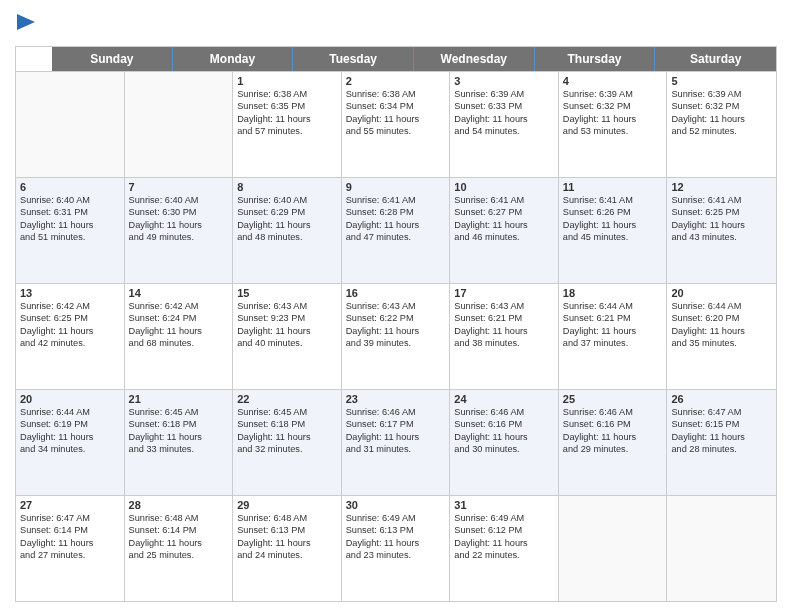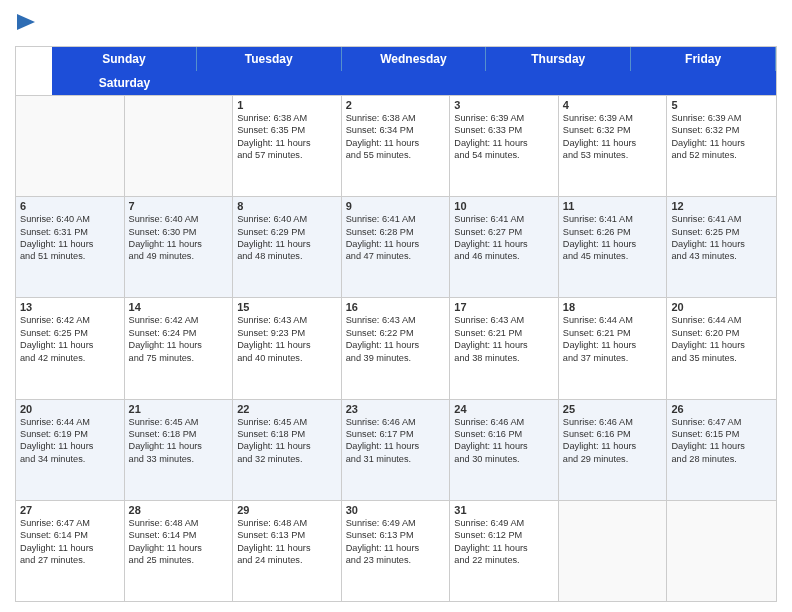--- a/index.html
+++ b/index.html
@@ -55,22 +55,22 @@
       margin-top: 2px;
     }
     .calendar {
       flex: 1;
       display: flex;
       flex-direction: column;
       border: 1px solid #ccc;
     }
     .cal-header-row {
       display: grid;
-      grid-template-columns: repeat(5, 1fr);
-      background: #1d4ed8;
+      grid-template-columns: repeat(6, 1fr);
+      background: #737373;
       margin-left: 36px;
     }
     .cal-header-cell {
       color: #fff;
       font-size: 12px;
       font-weight: bold;
       text-align: center;
       padding: 5px 4px;
       border-right: 1px solid #5590cc;
     }
@@ -130,24 +130,24 @@
     </div>
     <div class="title-block">
       <div class="month-title"></div>
       <div class="location"></div>
     </div>
   </div>
 
   <div class="calendar">
     <div class="cal-header-row">
     <div class="cal-header-cell">Sunday</div>
+        <div class="cal-header-cell">Monday</div>
         <div class="cal-header-cell">Tuesday</div>
         <div class="cal-header-cell">Wednesday</div>
         <div class="cal-header-cell">Thursday</div>
-        <div class="cal-header-cell">Friday</div>
         <div class="cal-header-cell">Saturday</div>
       </div>
     <div class="cal-body">
     <div class="cal-row">
           <div class="cal-cell empty"></div>
           <div class="cal-cell empty"></div>
           <div class="cal-cell">
             <span class="day-num">1</span>
             <span class="cell-line">Sunrise: 6:38 AM</span>
             <span class="cell-line">Sunset: 6:35 PM</span>
@@ -240,21 +240,21 @@
             <span class="cell-line">Sunrise: 6:42 AM</span>
             <span class="cell-line">Sunset: 6:25 PM</span>
             <span class="cell-line">Daylight: 11 hours</span>
             <span class="cell-line">and 42 minutes.</span>
           </div>
           <div class="cal-cell">
             <span class="day-num">14</span>
             <span class="cell-line">Sunrise: 6:42 AM</span>
             <span class="cell-line">Sunset: 6:24 PM</span>
             <span class="cell-line">Daylight: 11 hours</span>
-            <span class="cell-line">and 75 minutes.</span>
+            <span class="cell-line">and 68 minutes.</span>
           </div>
           <div class="cal-cell">
             <span class="day-num">15</span>
             <span class="cell-line">Sunrise: 6:43 AM</span>
             <span class="cell-line">Sunset: 9:23 PM</span>
             <span class="cell-line">Daylight: 11 hours</span>
             <span class="cell-line">and 40 minutes.</span>
           </div>
           <div class="cal-cell">
             <span class="day-num">16</span>

